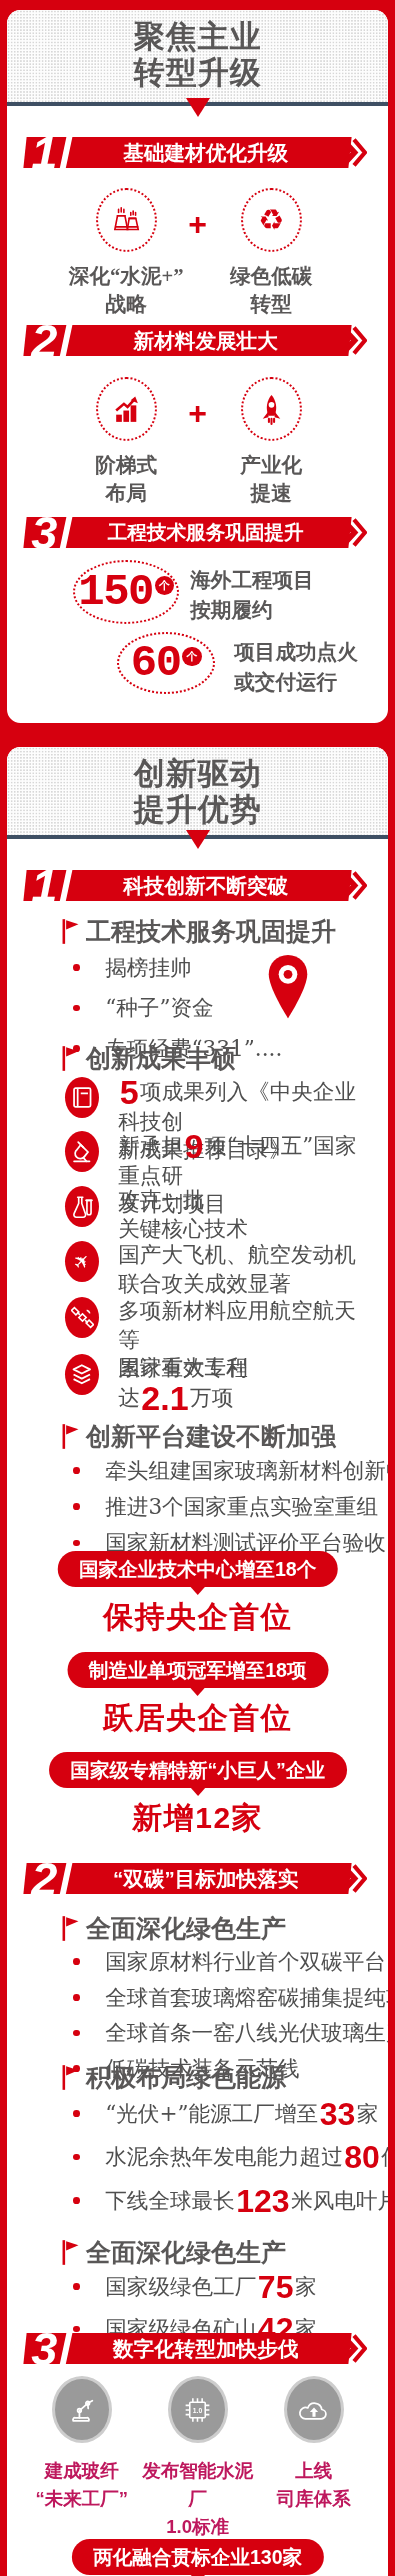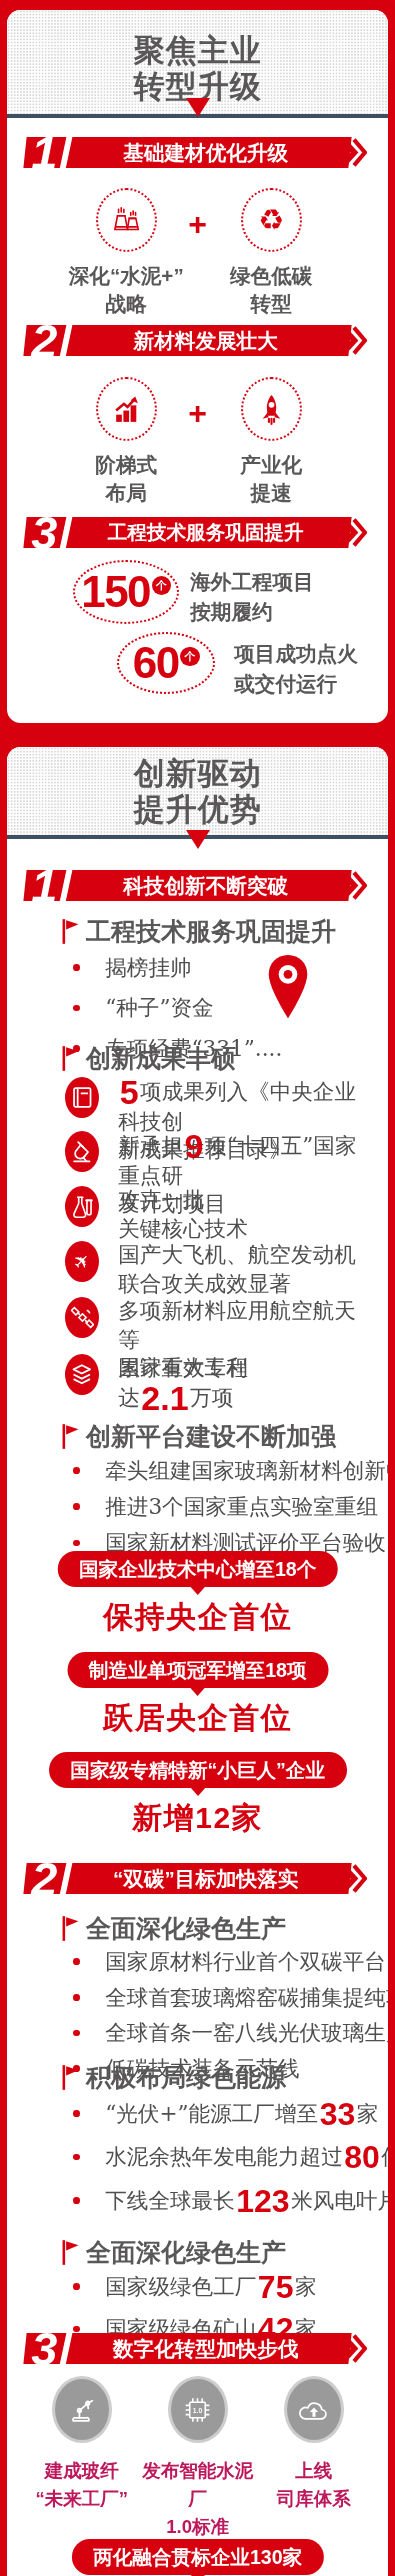--- a/index.html
+++ b/index.html
@@ -5,46 +5,46 @@
   html,body{margin:0;padding:0;}
   body{width:396px;font-family:"Liberation Sans","DejaVu Sans",sans-serif;}
   .page{position:relative;width:396px;height:2655px;background:#d6000f;overflow:hidden;}
   .card{position:absolute;left:7.2px;width:381px;background:#ffffff;border-radius:13.4px;overflow:hidden;}
   .card1{top:10.3px;height:713px;}
   .card2{top:747px;height:1898px;}
   
   .hdr{position:absolute;left:0;top:0;width:100%;background-color:#fdfdfd;
        background-image:radial-gradient(circle,#d7d7d7 0.6px,transparent 0.6px);
        background-size:3.1px 3.1px;border-bottom:4.1px solid #3e4f63;box-sizing:border-box;text-align:center;}
-  .card1 .hdr{height:108px;padding-top:23px;}
+  .card1 .hdr{height:96px;padding-top:9px;}
   .card2 .hdr{height:92px;padding-top:9.3px;}
   .hdr .t{font-size:31px;font-weight:bold;color:#595757;line-height:1.16;letter-spacing:1px;}
   .tri{position:absolute;left:50%;transform:translateX(-50%);width:0;height:0;
        border-left:12.4px solid transparent;border-right:12.4px solid transparent;border-top:19.6px solid #d6000f;}
   .card1 .tri{top:88px;} .card2 .tri{top:83px;}
   
   .banner{position:absolute;left:0;width:100%;height:31px;}
   .banner .bar{position:absolute;left:17.5px;top:0;width:325px;height:31px;background:#d6000f;transform:skewX(-6deg);}
   .banner .slash{position:absolute;left:56px;top:-3.1px;width:5.7px;height:38px;background:#ffffff;transform:skewX(-12deg);}
   .banner .bnum{position:absolute;left:20.6px;top:-8.2px;width:33px;text-align:center;color:#ffffff;
        font-size:47px;font-weight:bold;font-style:italic;line-height:1;z-index:2;}
   .banner .btitle{position:absolute;left:62px;top:0;width:273px;height:27px;line-height:31px;text-align:center;
        color:#ffffff;font-size:20.6px;font-weight:bold;white-space:nowrap;}
   .banner .chevs{position:absolute;right:21.6px;top:1px;}
   
   .pairrow{position:absolute;left:0;width:100%;height:133px;}
   .picol{position:absolute;top:0;width:124px;text-align:center;}
-  .picol.l{left:57px;} .picol.r{left:202px;}
+  .picol.l{left:57px;font-family:Liberation Serif, serif;} .picol.r{left:202px;}
   .dotc{width:61px;height:64px;margin:0 auto;border:2.6px dotted #d6000f;border-radius:50%;
         display:flex;align-items:center;justify-content:center;box-sizing:border-box;}
   .plus{position:absolute;left:50%;top:19.6px;transform:translateX(-50%);color:#d6000f;font-size:32px;font-weight:bold;line-height:1;}
   .plabel{margin-top:9.3px;font-size:20.6px;font-weight:bold;color:#595757;line-height:1.4;}
   .glyph-recycle{font-family:"DejaVu Sans",sans-serif;color:#d6000f;font-size:29px;line-height:1;}
   
-  .statrow{position:absolute;height:67px;}
+  .statrow{position:absolute;height:67px;font-family:Liberation Mono, monospace;}
   .statoval{position:absolute;top:0;width:106px;height:64px;border:2.6px dotted #d6000f;border-radius:50%;
         box-sizing:border-box;display:flex;align-items:center;justify-content:center;}
   .statnum{color:#d6000f;font-size:44px;font-weight:bold;line-height:1;letter-spacing:-1.5px;}
   .unitbadge{width:19.6px;height:19.6px;border-radius:50%;background:#d6000f;color:#fff;font-size:10.8px;font-weight:bold;
         display:flex;align-items:center;justify-content:center;margin-left:1.5px;margin-top:-13.4px;}
   .stattext{position:absolute;top:7.2px;font-size:20.6px;font-weight:bold;color:#595757;line-height:1.45;white-space:pre-line;text-align:left;}
   
   .flaghead{position:absolute;left:54px;display:flex;align-items:flex-start;}
   .flaghead .ftxt{font-size:25px;font-weight:bold;color:#595757;line-height:1.1;margin-left:6.2px;white-space:nowrap;}
   

